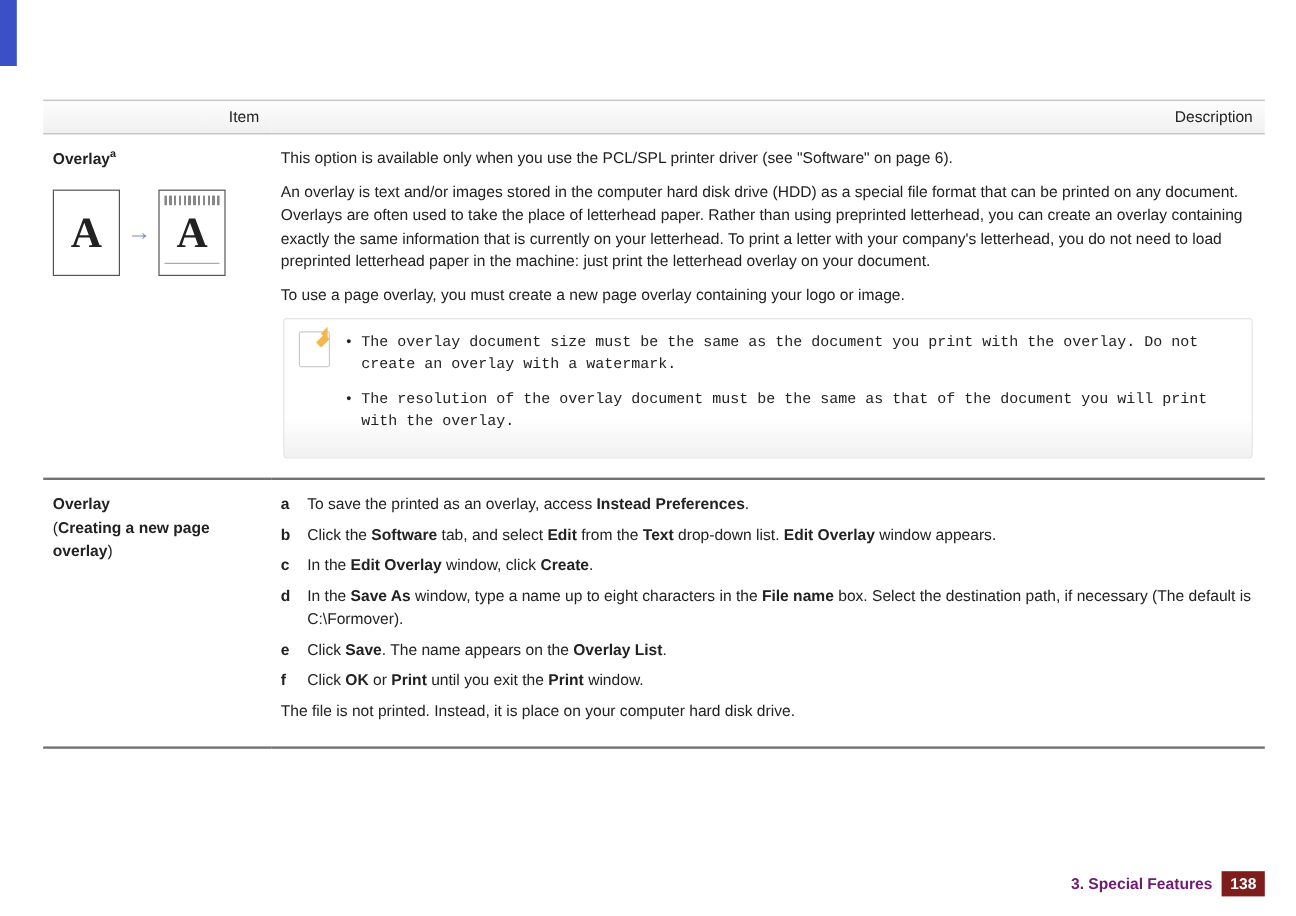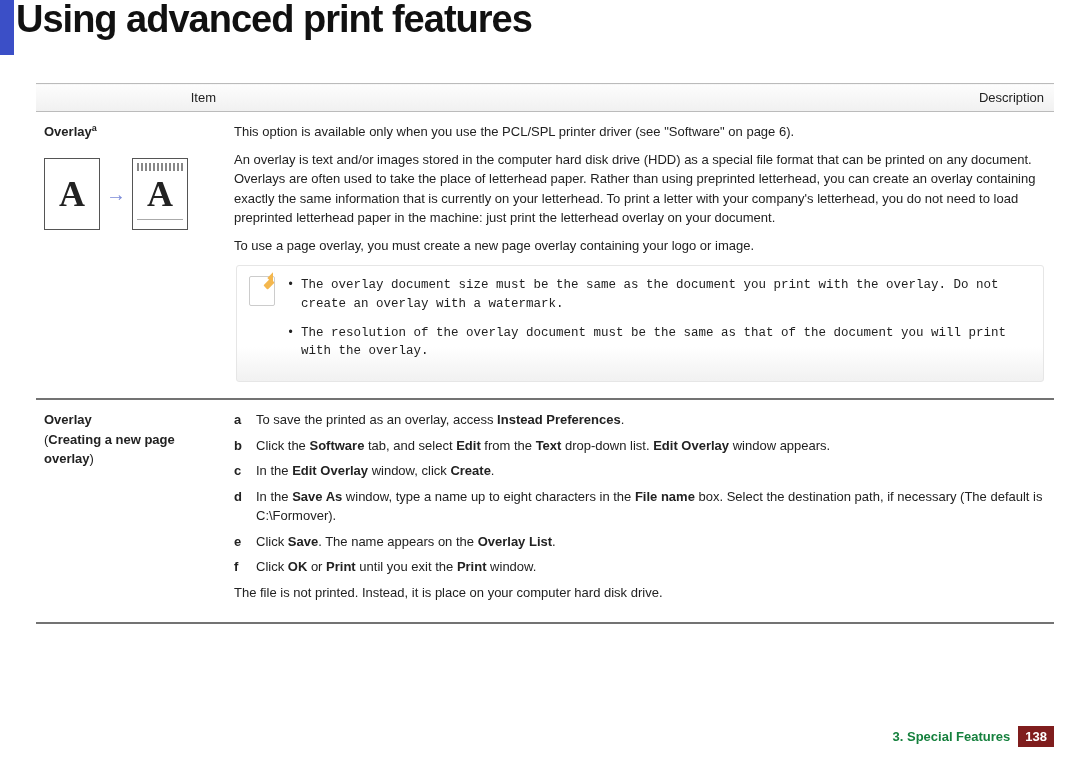--- a/index.html
+++ b/index.html
@@ -162,38 +162,37 @@
   }
   .footer {
     position: absolute;
     bottom: 16px;
     right: 26px;
     display: flex;
     align-items: center;
     gap: 8px;
   }
   .footer .chapter {
-    color: #15803d;
+    color: #701a75;
     font-weight: 700;
     font-size: 13px;
   }
   .footer .pagenum {
     background: #7f1d1d;
     color: #fff;
     font-weight: 700;
     font-size: 13px;
     padding: 3px 7px;
   }
 </style>
 </head>
 <body>
 
 <div class="page-title-wrap">
   <div class="title-accent"></div>
-  <h1>Using advanced print features</h1>
 </div>
 
 <div class="content">
 <table class="main">
   <thead>
     <tr>
       <th>Item</th>
       <th>Description</th>
     </tr>
   </thead>

